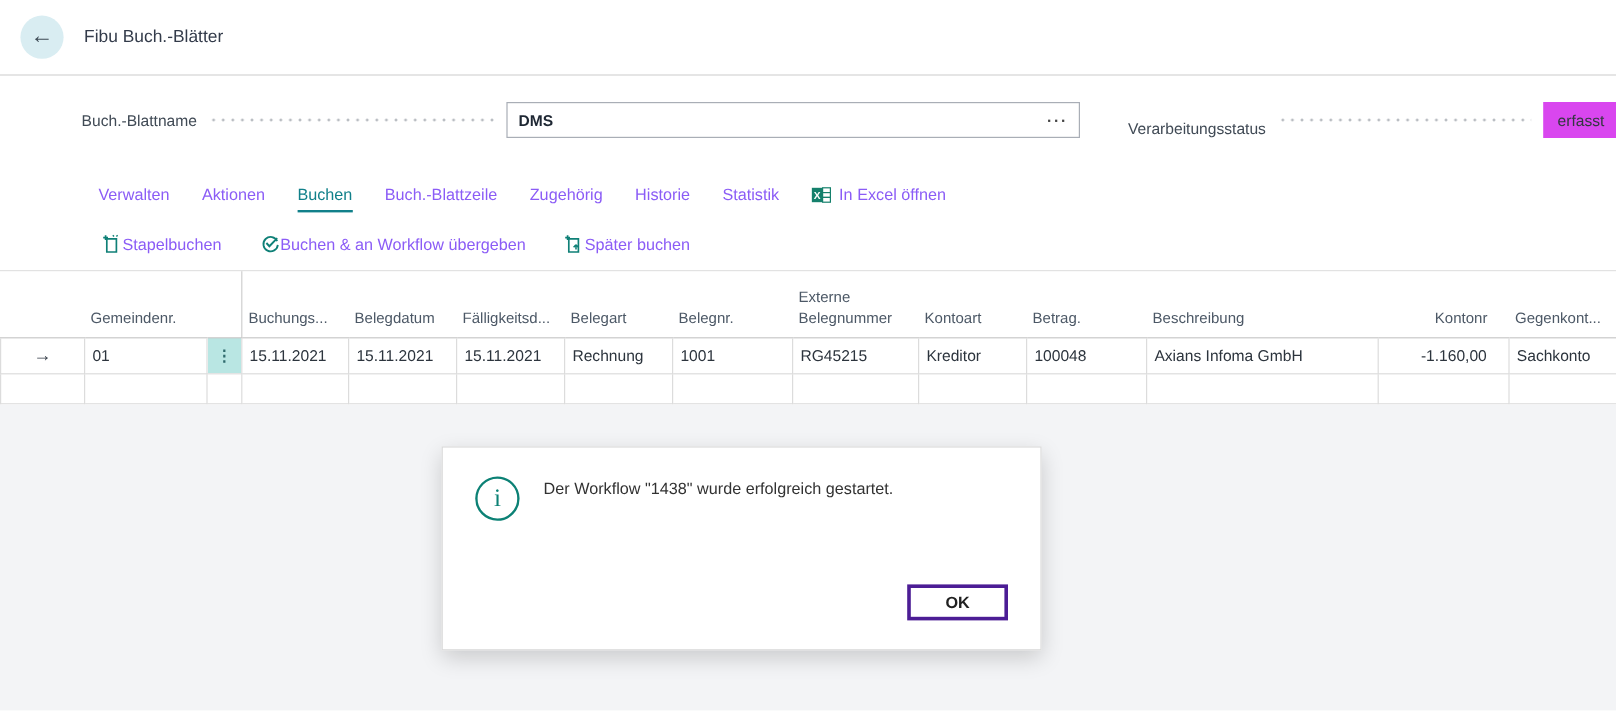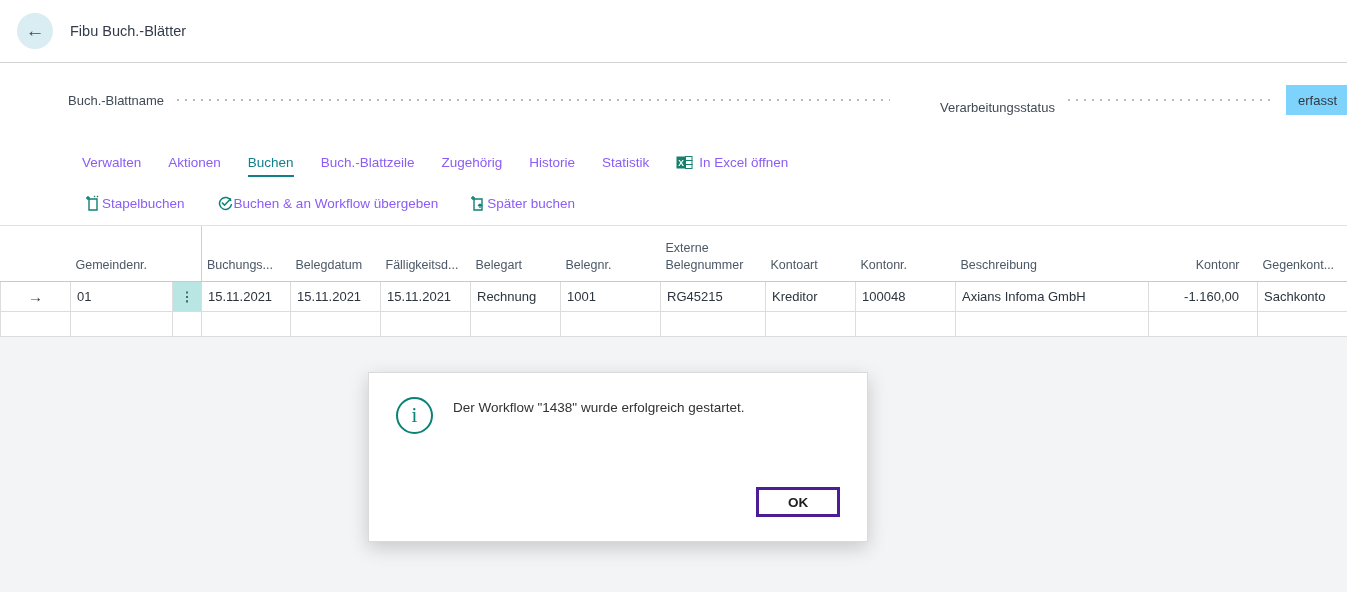--- a/index.html
+++ b/index.html
@@ -28,21 +28,21 @@
     background-image:radial-gradient(circle, #b8bcc1 1.1px, transparent 1.35px);
     background-size:8px 8px; background-repeat:repeat-x; background-position:0 center;
   }
   .field-input {
     width:478px; height:30px; border:1px solid #a9aeb6; background:#fff;
     display:flex; align-items:center; padding:0 9px; flex-shrink:0;
   }
   .field-input .val { font-weight:700; color:#1e2733; }
   .field-input .ellipsis-btn { margin-left:auto; color:#444; letter-spacing:1.5px; cursor:pointer; font-weight:700; }
   .status-badge {
-    height:30px; background:#7dd3fc; display:flex; align-items:center;
+    height:30px; background:#d946ef; display:flex; align-items:center;
     padding:0 10px 0 12px; color:#32383f; flex-shrink:0;
   }
 
   
   .tabs-row { display:flex; align-items:flex-end; gap:27px; padding-left:82px; margin-top:34px; height:28px; }
   .tab { padding-bottom:7px; color:#8b5cf6; font-size:13.5px; cursor:pointer; white-space:nowrap; }
   .tab.active { color:#11808a; border-bottom:2px solid #11808a; padding-bottom:5px; }
   .tab-excel { display:flex; align-items:center; gap:6px; }
 
   
@@ -101,20 +101,24 @@
     <span>←</span>
   </button>
   <span class="page-title">Fibu Buch.-Blätter</span>
 </div>
 <div class="hr1"></div>
 
 <div class="fields-row">
   <div class="field-left">
     <span class="fld-label">Buch.-Blattname</span>
     <span class="dots-leader"></span>
+    <div class="field-input">
+      <span class="val">DMS</span>
+      <span class="ellipsis-btn">···</span>
+    </div>
   </div>
   <div class="field-right">
     <span class="fld-label">Verarbeitungsstatus</span>
     <span class="dots-leader"></span>
     <span class="status-badge">erfasst</span>
   </div>
 </div>
 
 <div class="tabs-row">
   <span class="tab">Verwalten</span>
@@ -187,21 +191,21 @@
       <th></th>
       <th>Gemeindenr.</th>
       <th class="col-dots"></th>
       <th>Buchungs...</th>
       <th>Belegdatum</th>
       <th>Fälligkeitsd...</th>
       <th>Belegart</th>
       <th>Belegnr.</th>
       <th>Externe Belegnummer</th>
       <th>Kontoart</th>
-      <th>Kontonr.</th>
+      <th>Betrag.</th>
       <th>Beschreibung</th>
       <th class="al-r">Kontonr</th>
       <th>Gegenkont...</th>
     </tr>
   </thead>
   <tbody>
     <tr class="r1">
       <td class="sel">→</td>
       <td>01</td>
       <td class="dotscell">⋮</td>

